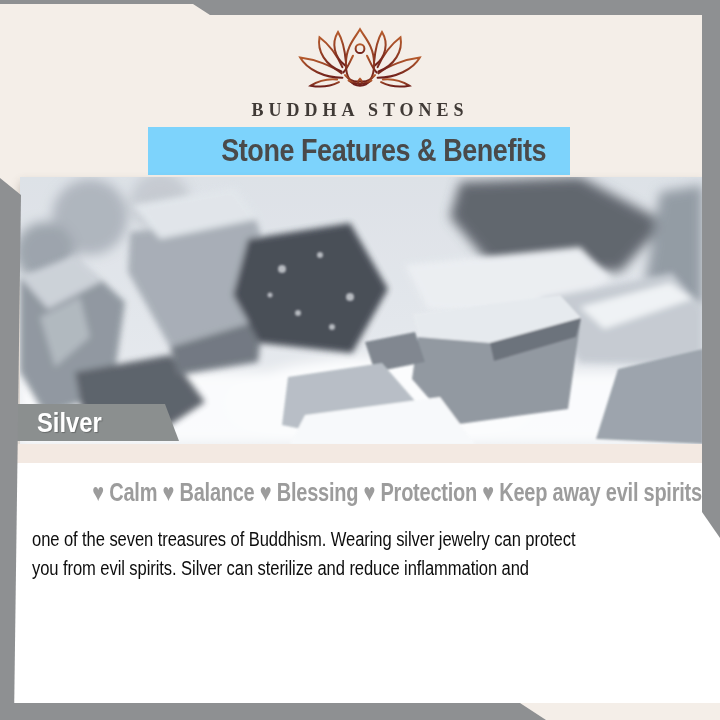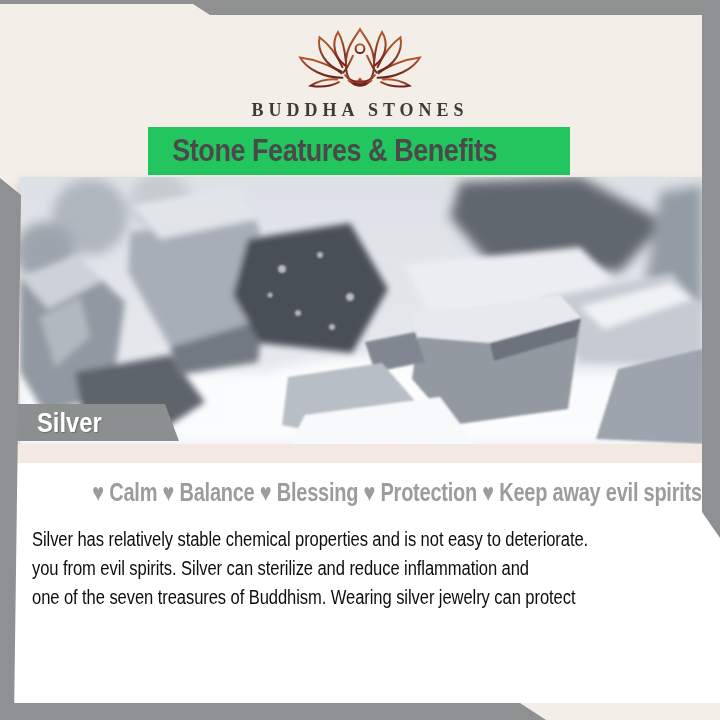--- a/index.html
+++ b/index.html
@@ -16,21 +16,21 @@
     clip-path:polygon(0 1px,21px 18px,14px 543px,0 543px);}
   .frame-bottom{left:0;top:703px;width:546px;height:17px;
     clip-path:polygon(0 0,520px 0,546px 17px,0 17px);}
   .logo-svg{position:absolute;left:294px;top:25px;width:132px;height:72px;}
   .brand-name{position:absolute;left:0;top:100px;width:720px;text-align:center;
     font-family:"Liberation Serif", serif;font-size:18px;font-weight:600;
     letter-spacing:5px;color:#403a36;}
 
   
   .title-band{position:absolute;left:148px;top:127px;width:422px;height:48px;
-    background:#22c55e;text-align:left;line-height:48px;}
+    background:#7dd3fc;text-align:right;line-height:48px;}
   .title-band .cond{display:inline-block;transform:scaleX(.87);transform-origin:center;
     font-size:31px;font-weight:bold;color:#4a4a4a;letter-spacing:-0.5px;white-space:nowrap;}
 
   
   .photo{position:absolute;left:20px;top:177px;width:683px;height:267px;
     box-shadow:0 5px 9px rgba(80,70,60,.28);}
   .photo svg{display:block;width:683px;height:267px;}
 
   
   .banner{position:absolute;left:13px;top:404px;width:166px;height:37px;
@@ -164,23 +164,22 @@
     <span class="cond">Silver</span>
   </div>
 
   <div class="gap-strip"></div>
 
   <div class="card">
     <div class="hearts-line">
       <span class="cond">♥ Calm ♥ Balance ♥ Blessing ♥ Protection ♥ Keep away evil spirits ♥</span>
     </div>
     <div class="body-text">
-      <div class="line"><span class="cond">Silver has relatively stable chemical properties and is not easy to deteriorate.</span></div>
+      <div class="line"><span class="cond">one of the seven treasures of Buddhism. Wearing silver jewelry can protect</span></div>
       <div class="line"><span class="cond">you from evil spirits. Silver can sterilize and reduce inflammation and</span></div>
-      <div class="line"><span class="cond">one of the seven treasures of Buddhism. Wearing silver jewelry can protect</span></div>
     </div>
   </div>
 
   <div class="frame frame-top"></div>
   <div class="frame frame-right"></div>
   <div class="frame frame-left"></div>
   <div class="frame frame-bottom"></div>
 
 </div>
 

